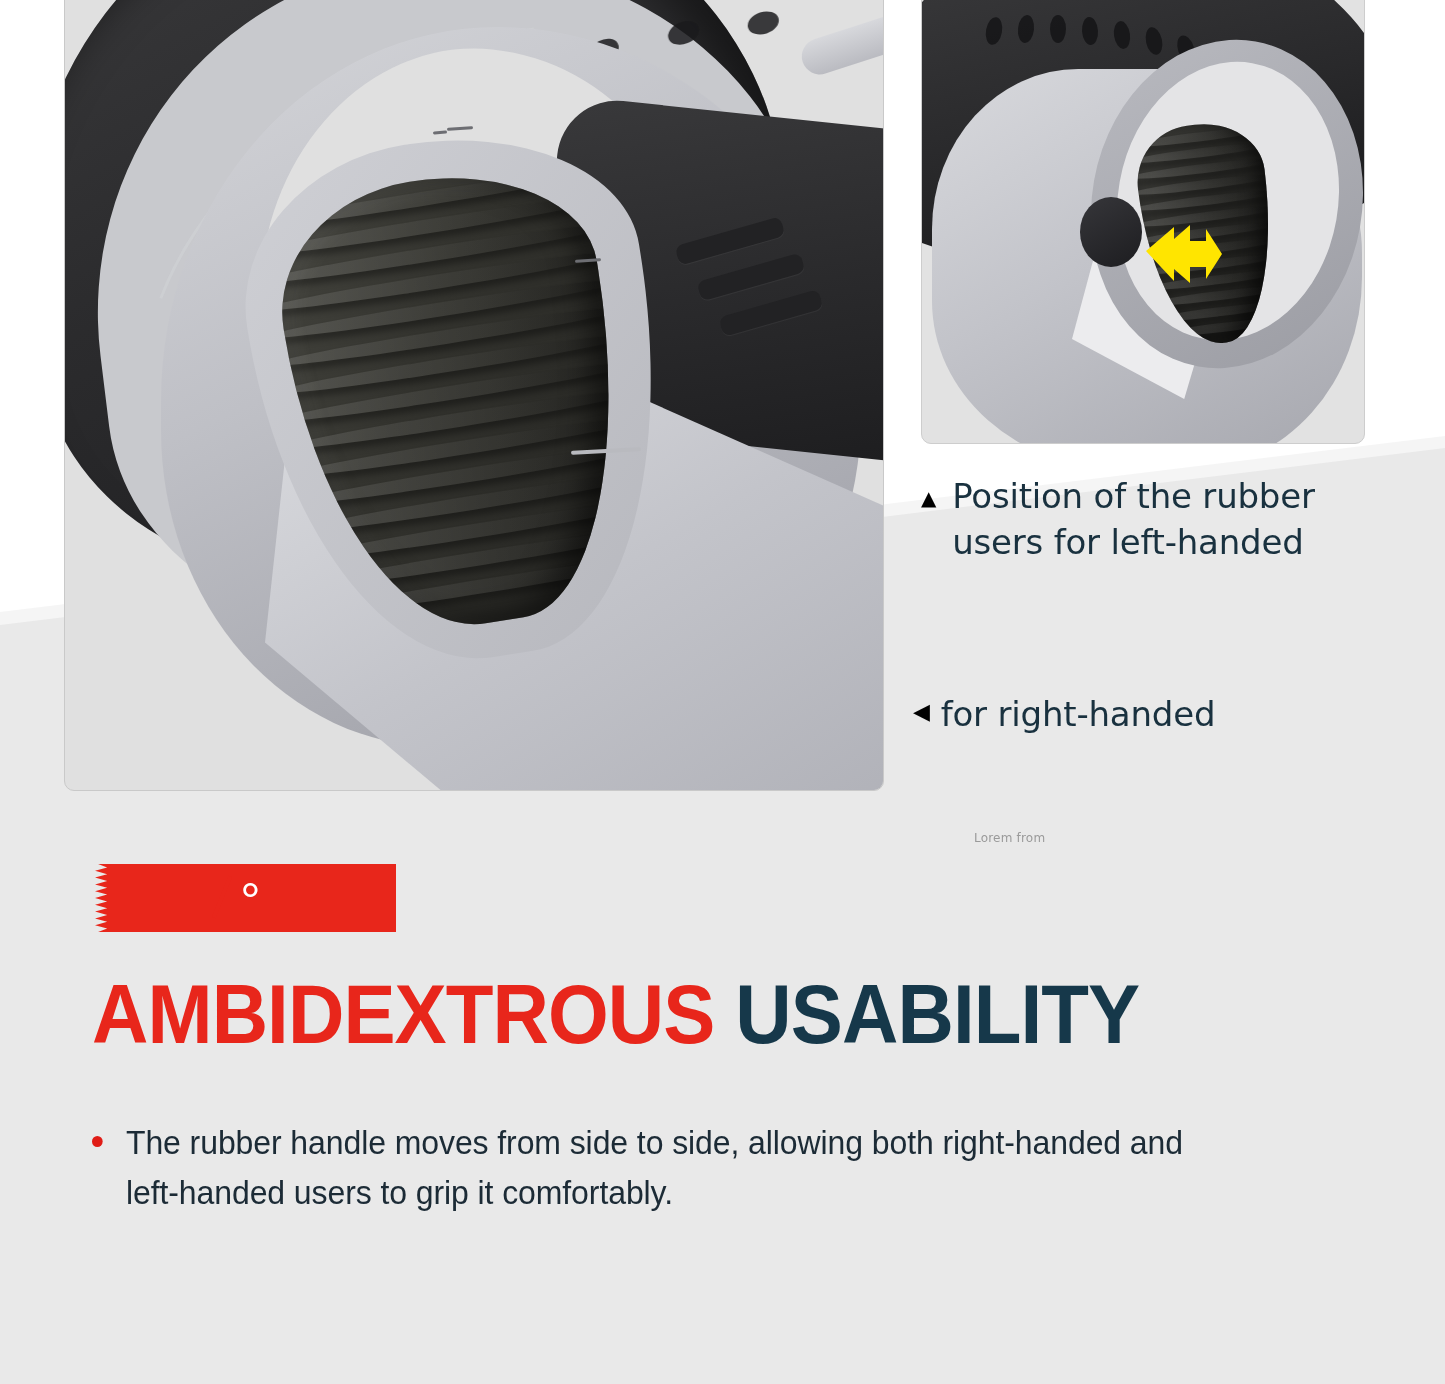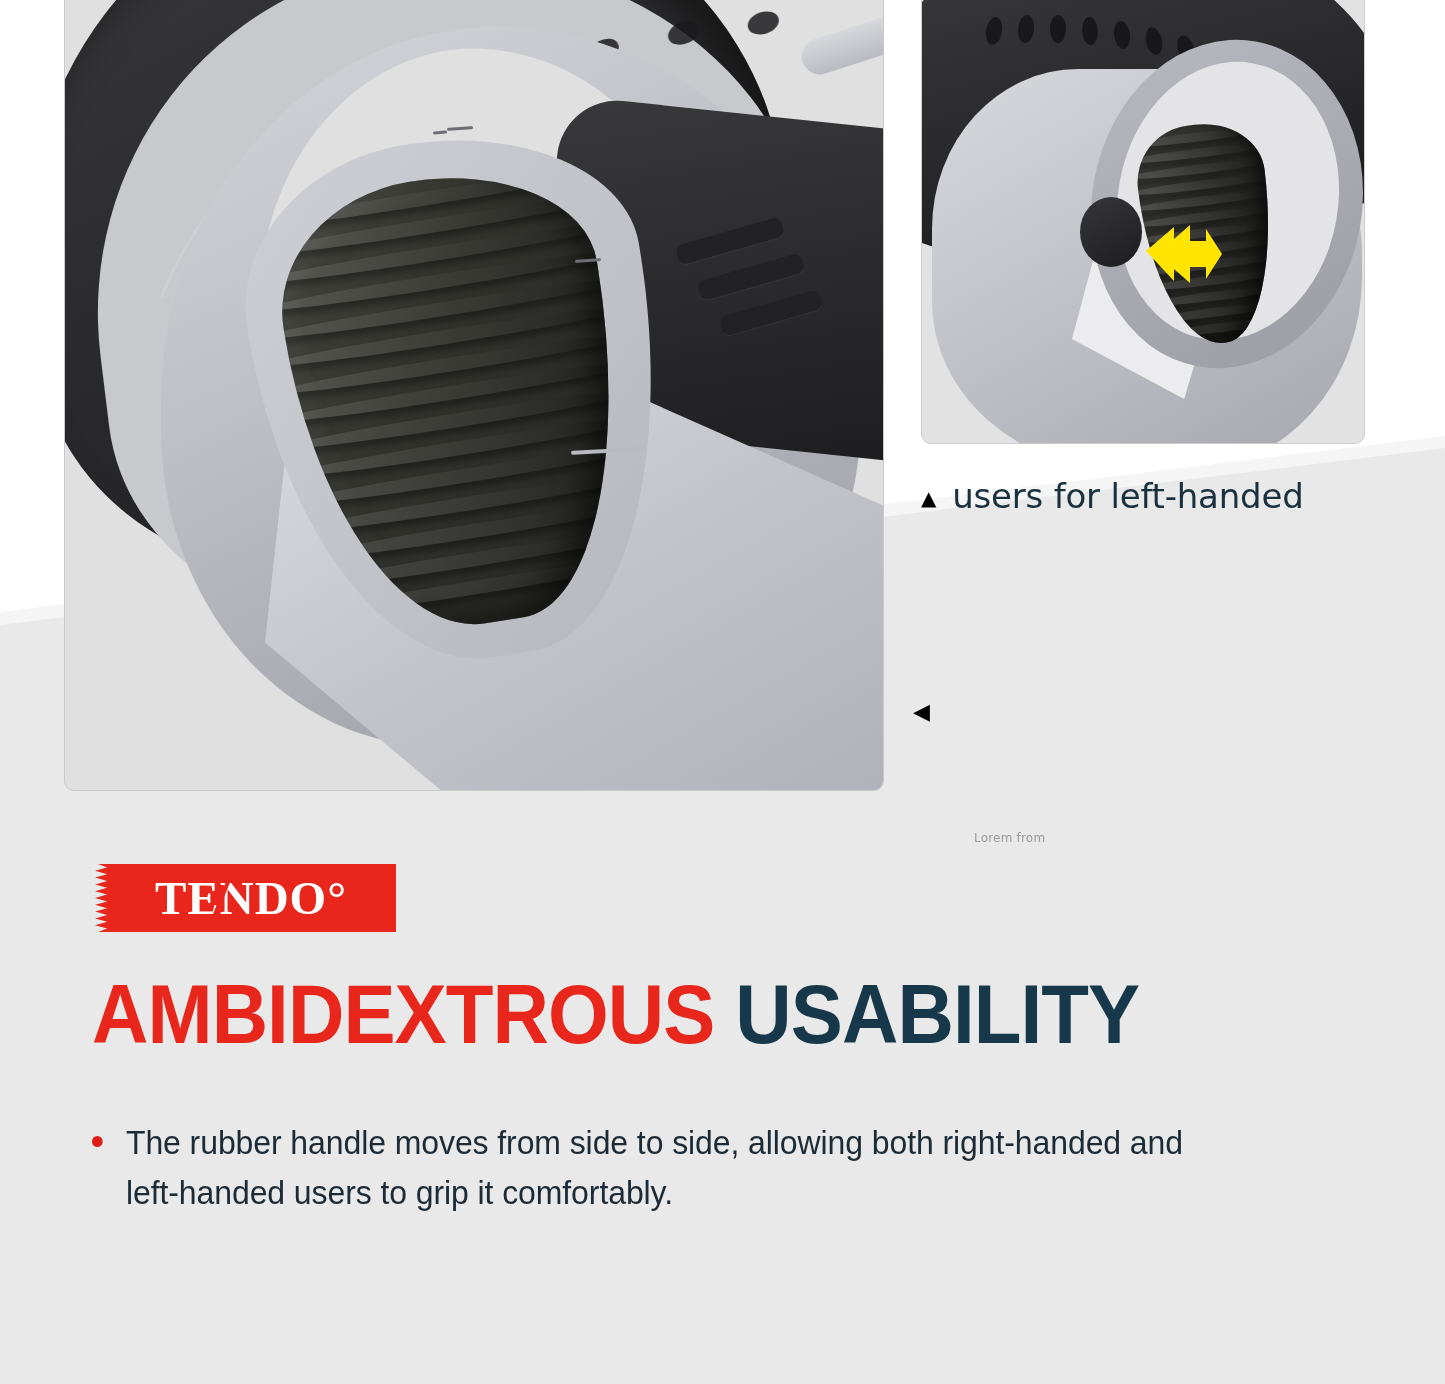--- a/index.html
+++ b/index.html
@@ -465,36 +465,37 @@
       </div>
       <svg class="i-arrow" width="80" height="66" viewBox="0 0 80 66">
         <path d="M2 30 L30 6 L30 18 L46 4 L46 20 L62 20 L62 8 L78 33 L62 58 L62 46 L46 46 L46 62 L30 48 L30 60 Z" fill="#ffe500"></path>
       </svg>
     </div>
   </div>
 
   <div class="callout callout-left-handed">
     <span class="marker">▲</span>
     <span>
+      <span class="ctext">Position of the rubber</span>
       <span class="ctext">users for left-handed</span>
     </span>
   </div>
 
   <div class="callout callout-right-handed">
     <span class="marker">◀</span>
     <span>
+      <span class="ctext">for right-handed</span>
     </span>
   </div>
 
   <div class="lorem">Lorem from</div>
 
   <div class="logo">
     <div class="logo-plate"></div>
     <div class="logo-text">
-        <span>TENDO</span>
         <span>°</span>
       </div>
     <div class="logo-slash"></div>
   </div>
 
   <div class="headline"><span class="w1">AMBIDEXTROUS</span> <span class="w2">USABILITY</span></div>
 
   <div class="bodycopy">
     <span class="dot"></span>
     <span class="btext">The rubber handle moves from side to side, allowing both right-handed and left-handed users to grip it comfortably.</span>

